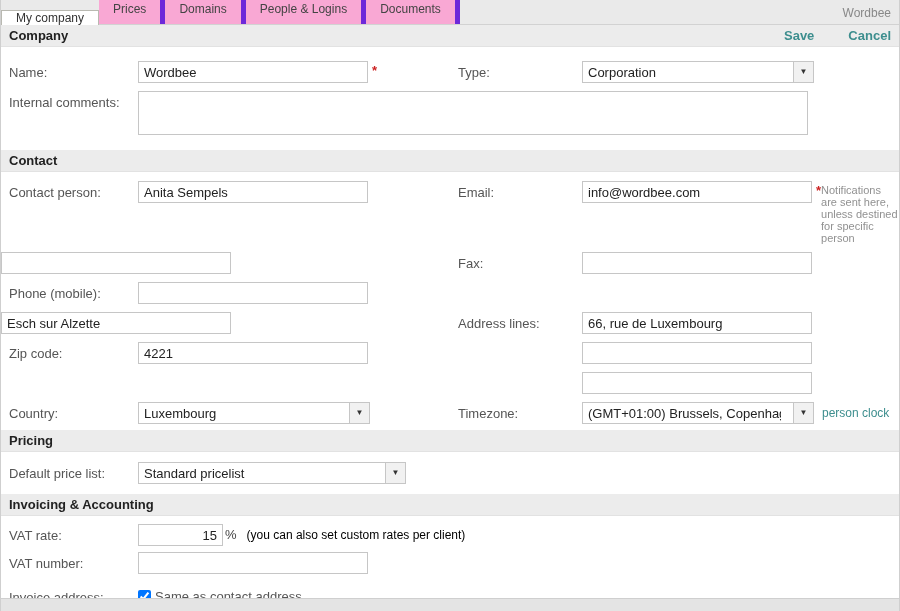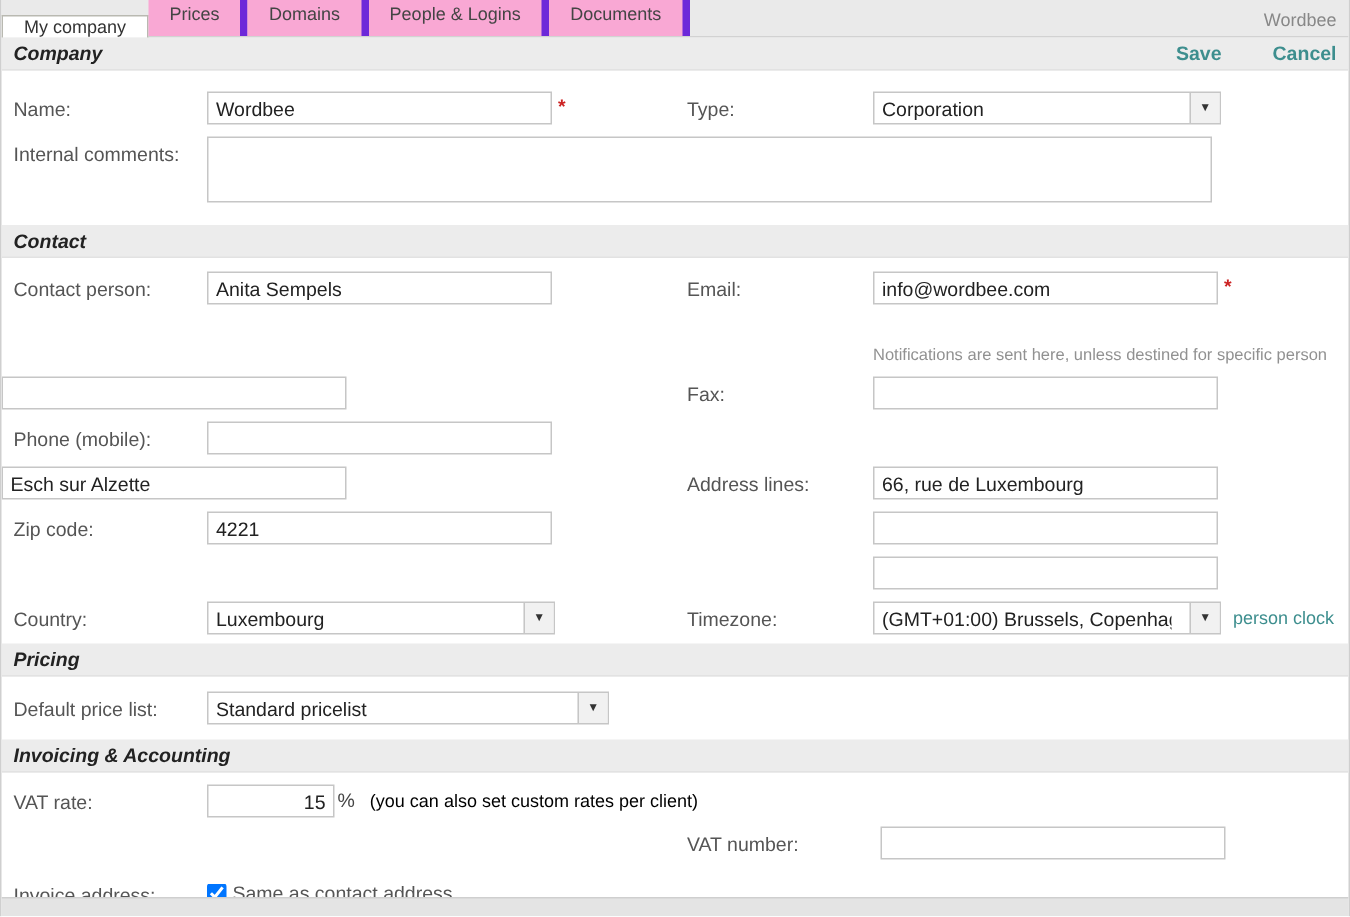--- a/index.html
+++ b/index.html
@@ -14,21 +14,21 @@
   .tab { height:30px; display:flex; align-items:center; justify-content:center;
          font-size:12px; color:#444; background:#f9a8d4; border-right:5px solid #6d28d9;
          padding:0 14px; cursor:default; white-space:nowrap; }
   .tab.active { background:#fff; height:15px; margin-bottom:-1px;
                 border:1px solid #b9b9b1; border-bottom:none; color:#333; }
   .brand { margin-left:auto; color:#888; font-size:12px; padding:0 8px 4px 0; }
 
   
   .sec-head { background:#ececec; height:22px; display:flex; align-items:center;
               justify-content:space-between; padding:0 8px; border-bottom:1px solid #e2e2e2; }
-  .sec-title { font-weight:bold; font-size:13px; color:#222;font-style:italic; }
+  .sec-title { font-weight:bold; font-size:13px; color:#222; }
   .head-links { display:flex; gap:14px; }
   .tlink { color:#3d8e8e; font-weight:bold; font-size:13px; text-decoration:none; cursor:pointer;margin-left:20px; }
   .tlink.normal { font-weight:normal; font-size:12px; }
 
   
   .sec-body { padding:0; }
   .row { display:flex; margin-bottom:8px; }
   .cell { width:50%; display:flex; align-items:flex-start; }
   .lbl { width:137px; min-width:137px; padding:4px 4px 0 8px; color:#555; font-size:13px; }
   .cell.right .lbl { width:132px; min-width:132px; }
@@ -39,21 +39,21 @@
   .req { color:#cc2222; font-weight:bold; margin-left:4px; padding-top:2px; font-size:13px; }
   .sel { width:232px; height:22px; border:1px solid #c6c6c6; background:#fff; display:flex;
          align-items:stretch; cursor:default;gap:12px; }
   .sel .val { flex:1; font-size:13px; color:#222; padding:3px 4px 0 5px; white-space:nowrap; overflow:hidden; }
   .sel .arrow-btn { width:20px; background:#f1f1f1; border-left:1px solid #c6c6c6;
                     display:flex; align-items:center; justify-content:center; }
   .sel .arrow-btn span { font-size:8px; color:#333; line-height:1; }
   .sel.wide { width:268px; }
   .note { color:#919191; font-size:11px; margin-top:3px; }
   .inline-note { color:#000000; font-size:12px; padding-top:4px; margin-left:10px; }
-  .stack { display:flex; flex-direction:column;gap:25px; }
+  .stack { display:flex; flex-direction:row; }
   .hrow { display:flex; }
   .vat-input { width:85px; text-align:right; }
   .unit { color:#444; font-size:13px; padding-top:3px; margin-left:2px; }
   .chkwrap { display:flex; align-items:center; padding-top:3px; }
   .chkwrap input { width:13px; height:13px; margin-right:4px; }
   .chklbl { color:#555; font-size:13px; }
 
   .pad-top-lg { padding-top:14px; }
   .pad-top-md { padding-top:9px; }
   .pad-top-sm { padding-top:10px; }
@@ -226,21 +226,21 @@
   <div class="sec-body">
     <div class="row" style="padding-top:8px; margin-bottom:6px;">
       <div class="cell" style="width:100%;">
         <span class="lbl">VAT rate:</span>
         <input class="txt vat-input" value="15" style="">
         <span class="unit">%</span>
         <span class="inline-note">(you can also set custom rates per client)</span>
       </div>
     </div>
 
-    <div class="row" style="margin-bottom:12px;justify-content:flex-end;">
+    <div class="row" style="margin-bottom:12px;">
       <div class="cell">
         <span class="lbl">VAT number:</span>
         <input class="txt" value="" style="">
       </div>
     </div>
 
     <div class="row">
       <div class="cell">
         <span class="lbl">Invoice address:</span>
         <span class="chkwrap">

